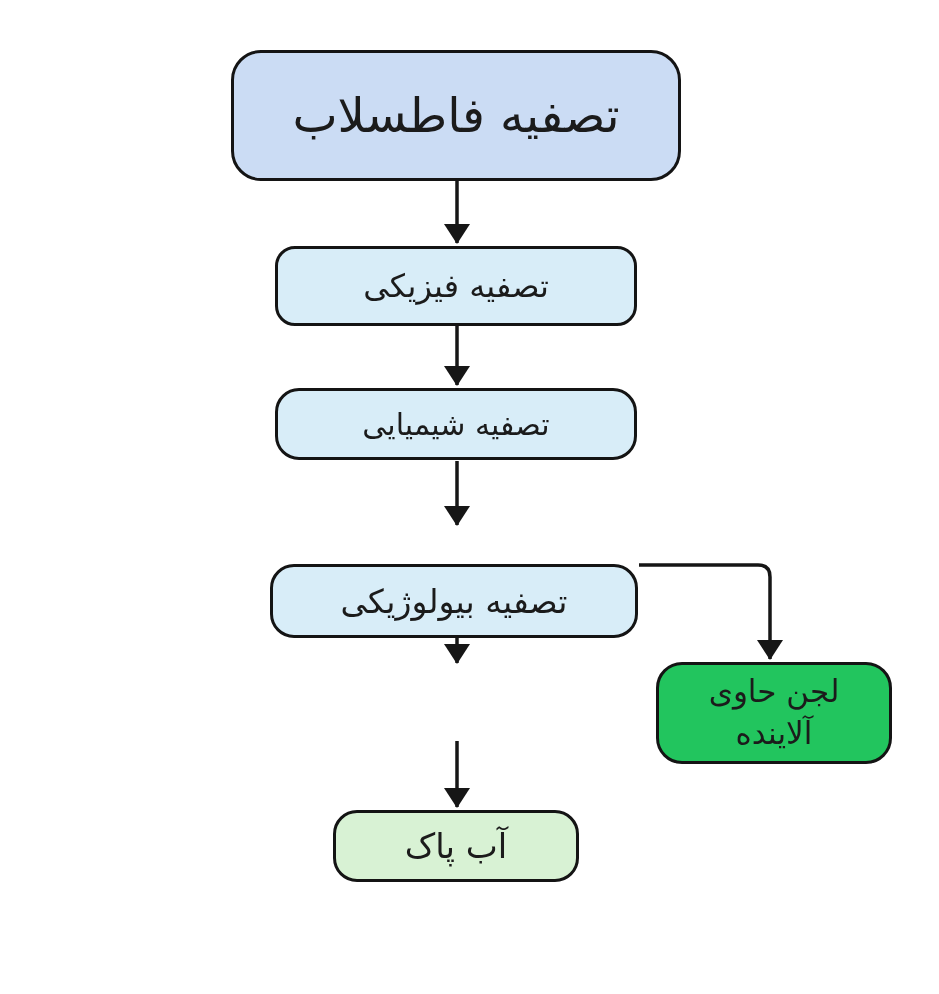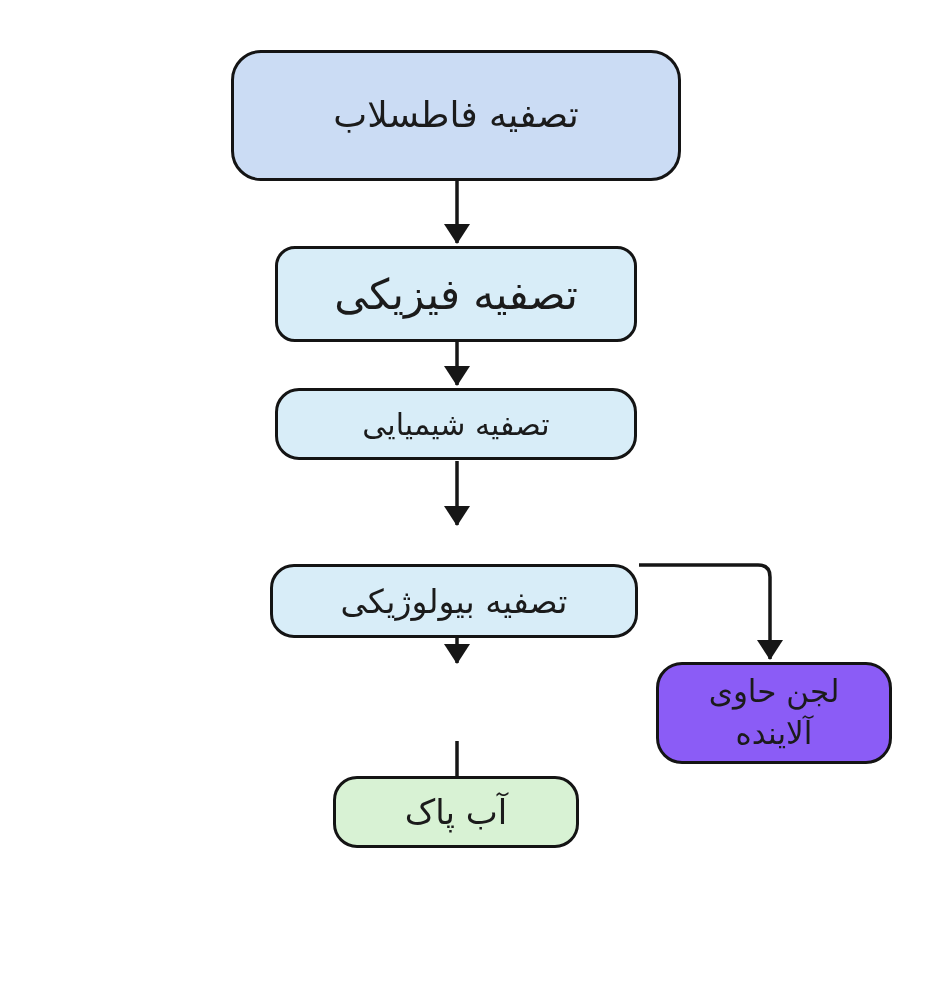--- a/index.html
+++ b/index.html
@@ -15,26 +15,26 @@
   .node{
     position:absolute;
     box-sizing:border-box;
     border:3px solid #141414;
     display:flex;flex-direction:column;align-items:center;justify-content:center;
     direction:rtl;text-align:center;
     color:#1b1b1b;
     white-space:nowrap;
   }
   .node .line{display:block;}
-  #node-source{left:231px;top:50px;width:450px;height:131px;border-radius:30px;font-size:36px;line-height:1.4;}
-  #node-physical{left:275px;top:246px;width:362px;height:96px;border-radius:20px;font-size:42px;}
+  #node-source{left:231px;top:50px;width:450px;height:131px;border-radius:30px;font-size:48px;line-height:1.4;}
+  #node-physical{left:275px;top:246px;width:362px;height:80px;border-radius:20px;font-size:32px;}
   #node-chemical{left:275px;top:388px;width:362px;height:72px;border-radius:24px;font-size:30px;}
   #node-biological{left:270px;top:528px;width:368px;height:74px;border-radius:24px;font-size:33px;}
   #node-final{left:270px;top:666px;width:368px;height:74px;border-radius:24px;font-size:33px;}
-  #node-clean{left:333px;top:776px;width:246px;height:72px;border-radius:24px;font-size:34px;}
+  #node-clean{left:333px;top:810px;width:246px;height:72px;border-radius:24px;font-size:34px;}
   #node-sludge{left:656px;top:662px;width:236px;height:102px;border-radius:26px;font-size:31px;line-height:1.35;}
 </style>
 </head>
 <body>
 
 <div id="canvas" style="background: rgb(255, 255, 255);">
 
   <svg class="edges" viewBox="0 0 939 994">
     <defs>
       <marker id="arrowhead" viewBox="0 0 20 26" refX="19" refY="13" markerWidth="20" markerHeight="26" markerUnits="userSpaceOnUse" orient="auto">
@@ -63,18 +63,18 @@
 
   <div class="node" id="node-biological" style="background: rgb(216, 237, 248); margin-top: 36px;">
     <span class="line">تصفیه بیولوژیکی</span>
   </div>
 
 
   <div class="node" id="node-clean" style="background: rgb(216, 242, 212);">
     <span class="line">آب پاک</span>
   </div>
 
-  <div class="node" id="node-sludge" style="background: #8b5cf6;">
+  <div class="node" id="node-sludge" style="background: #22c55e;">
     <span class="line">لجن حاوی</span>
     <span class="line">آلاینده</span>
   </div>
 
 </div>
 
 </body></html>

